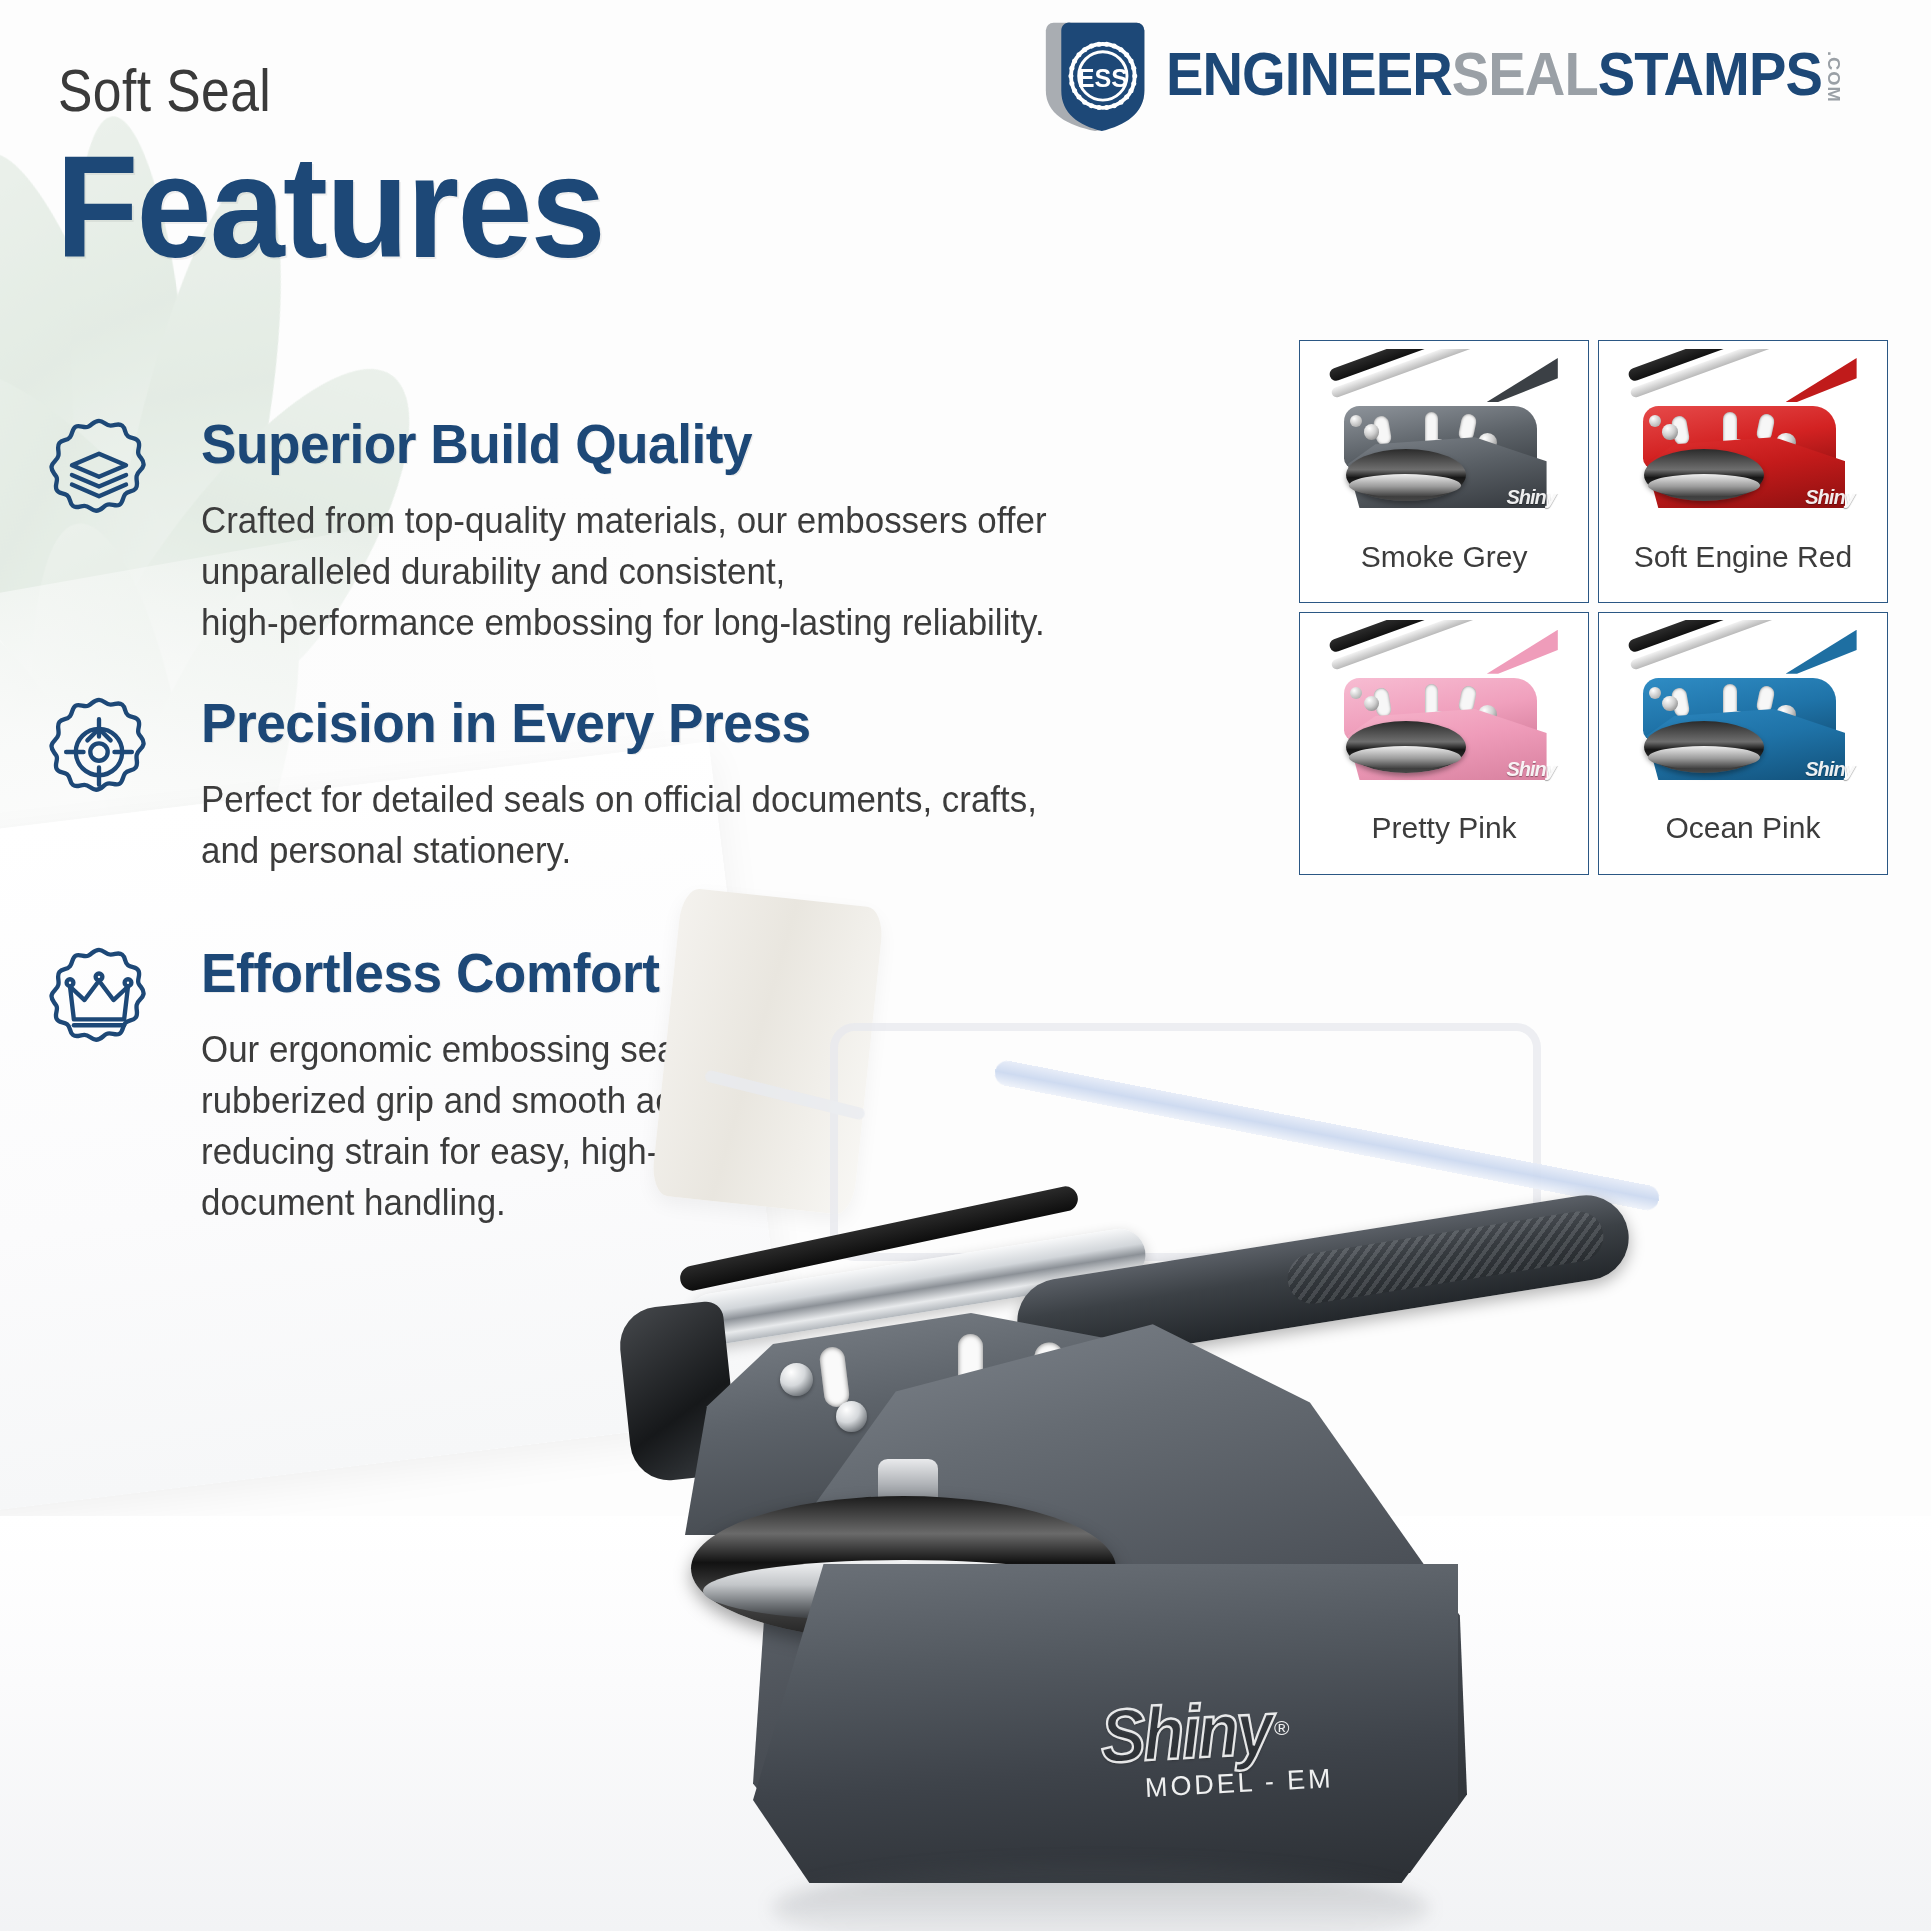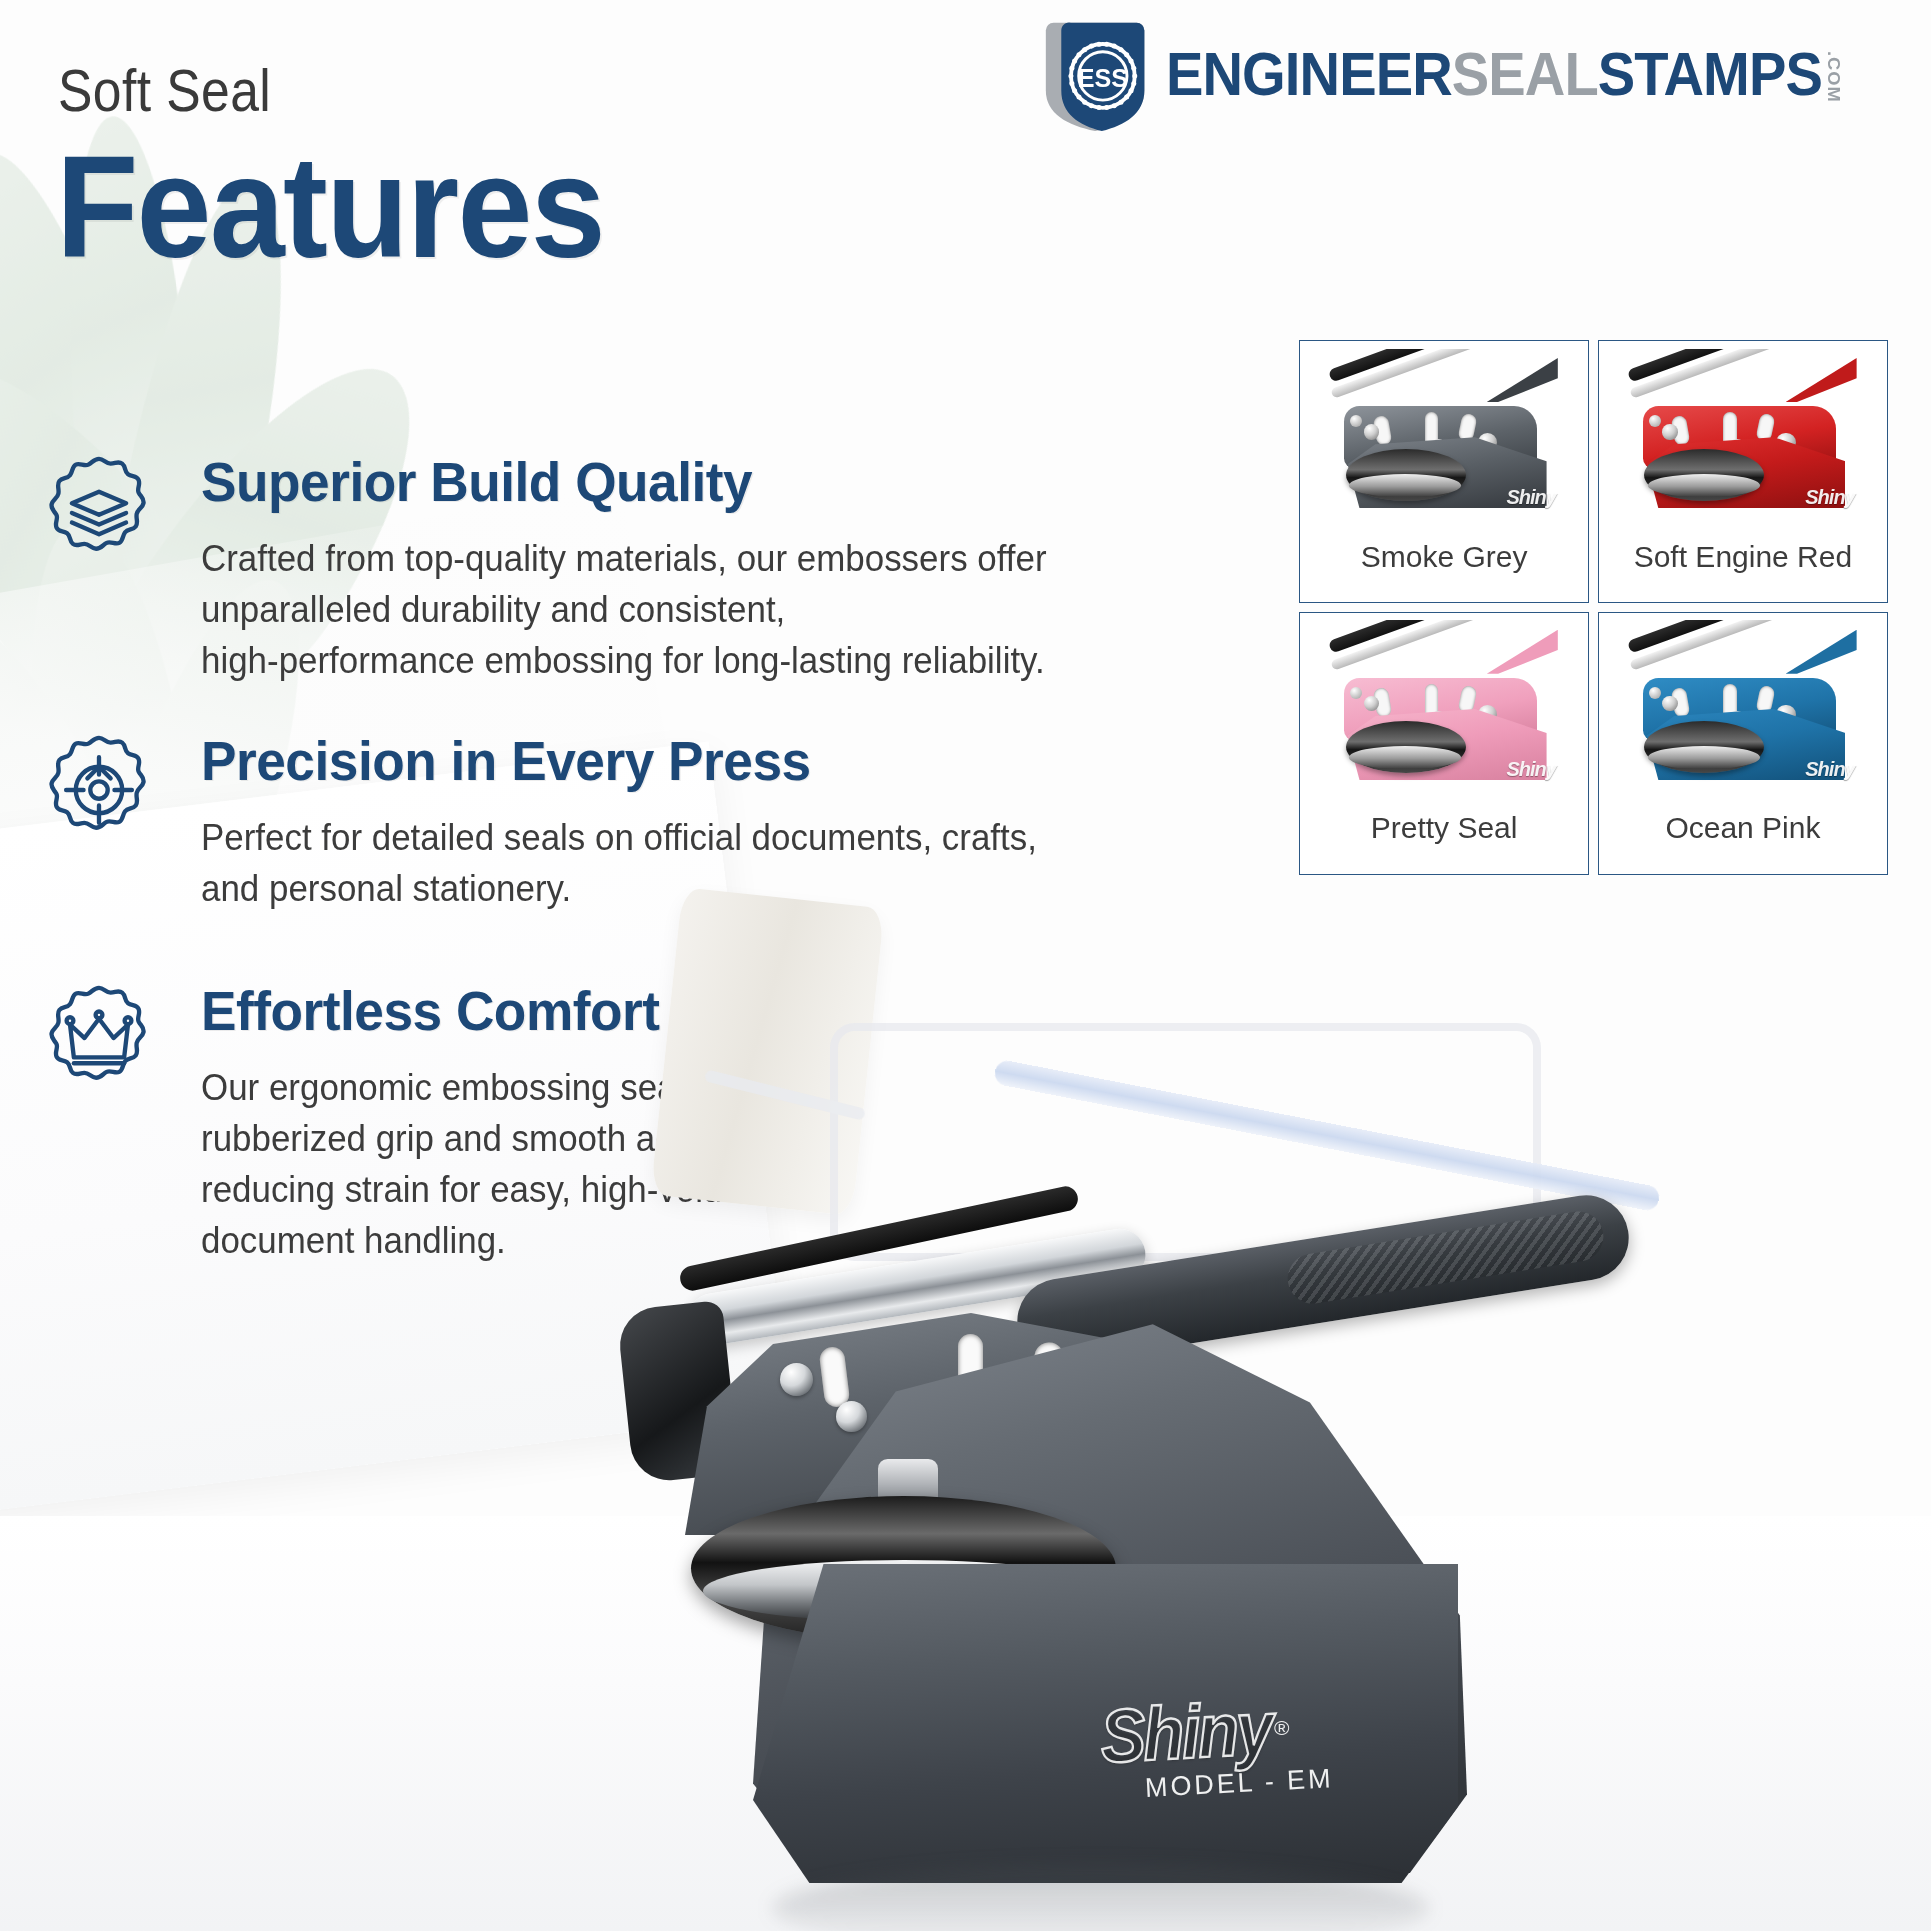--- a/index.html
+++ b/index.html
@@ -93,21 +93,21 @@
   .lt-grey{color:#9aa0a6;}
   .lt-dot{
     writing-mode:vertical-rl;
     font-size:18.3px;letter-spacing:1px;
     color:#9aa0a6;margin-left:2.9px;margin-bottom:1.9px;
     transform:scaleY(1);
   }
 
   
   .features{position:absolute;left:41px;top:415px;width:975px;}
-  .feature{position:relative;margin-bottom:39px;margin-top:38px;}
+  .feature{position:relative;margin-bottom:39px;}
   .feat-icon{
     position:absolute;left:0;top:0;width:116px;height:116px;
   }
   .feat-title{
     margin-left:160px;
     font-size:56px;font-weight:bold;color:#1d4877;
     line-height:1.05;letter-spacing:-0.5px;
     transform:scaleX(.95);transform-origin:left center;
     white-space:nowrap;
     text-shadow:1.4px 1.4px 0 rgba(0,0,0,.07);
@@ -550,21 +550,21 @@
             <div class="slot s3"></div>
           <div class="rivet r1"></div>
             <div class="rivet r2"></div>
             <div class="rivet r3"></div>
           <div class="body" style="background:linear-gradient(170deg,#f6b4cb,#ef9cba 45%,#d8819f)"></div>
           <div class="wheel"></div>
           <div class="shinytag">Shiny</div>
           <div class="modeltag">MODEL-EM</div>
         </div>
       </div>
-      <div class="swatch-label">Pretty Seal</div>
+      <div class="swatch-label">Pretty Pink</div>
     </div>
 
     <div class="swatch">
       <div class="swatch-img">
         <div class="mini">
           <div class="handle"></div>
             <div class="handle2"></div>
           <div class="tailfin" style="background:#1e6fa2"></div>
           <div class="arm" style="background:linear-gradient(170deg,#2f8cc4,#1f73a8 55%,#14557f)"></div>
           <div class="slot s1"></div>

